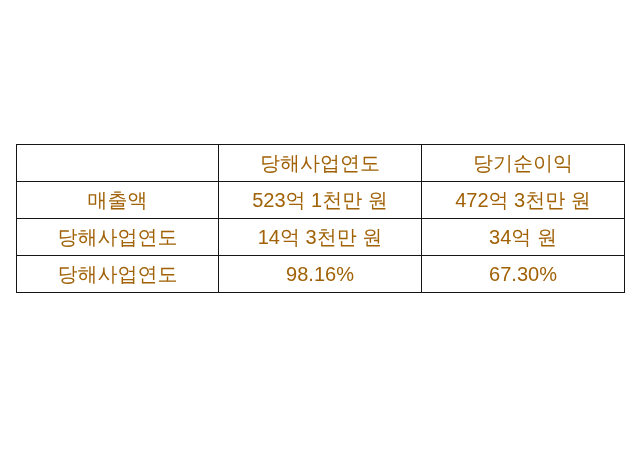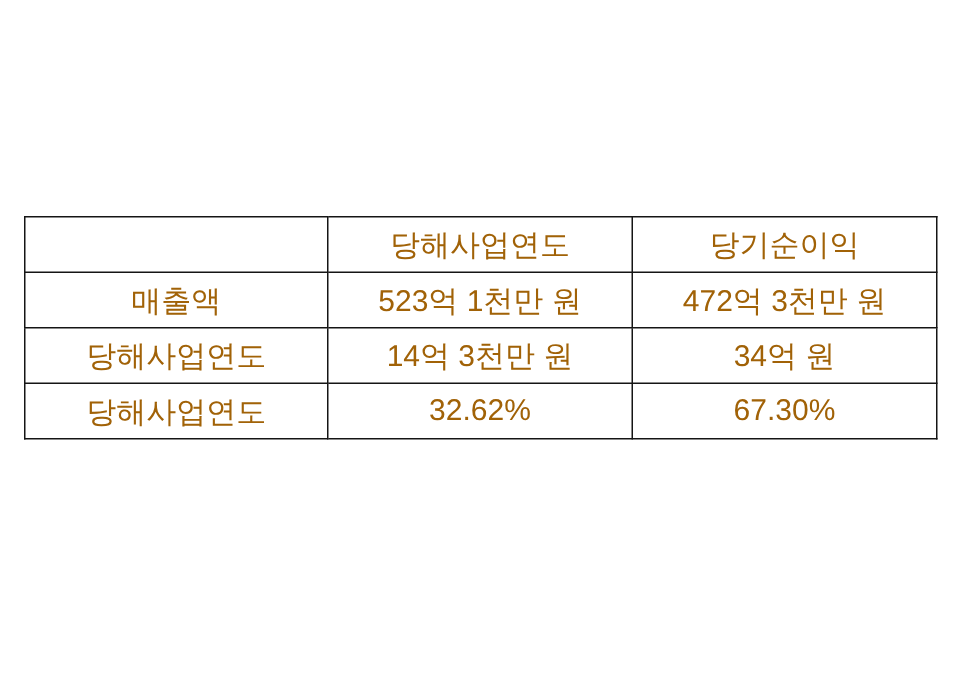--- a/index.html
+++ b/index.html
@@ -81,19 +81,19 @@
           <td>523억 1천만 원</td>
           <td>472억 3천만 원</td>
         </tr>
         <tr>
           <td class="row-label">당해사업연도</td>
           <td>14억 3천만 원</td>
           <td>34억 원</td>
         </tr>
         <tr>
           <td class="row-label">당해사업연도</td>
-          <td>32.62%</td>
+          <td>98.16%</td>
           <td>67.30%</td>
         </tr>
       </tbody>
     </table>
   </div>
 </div>
 
 </body></html>

